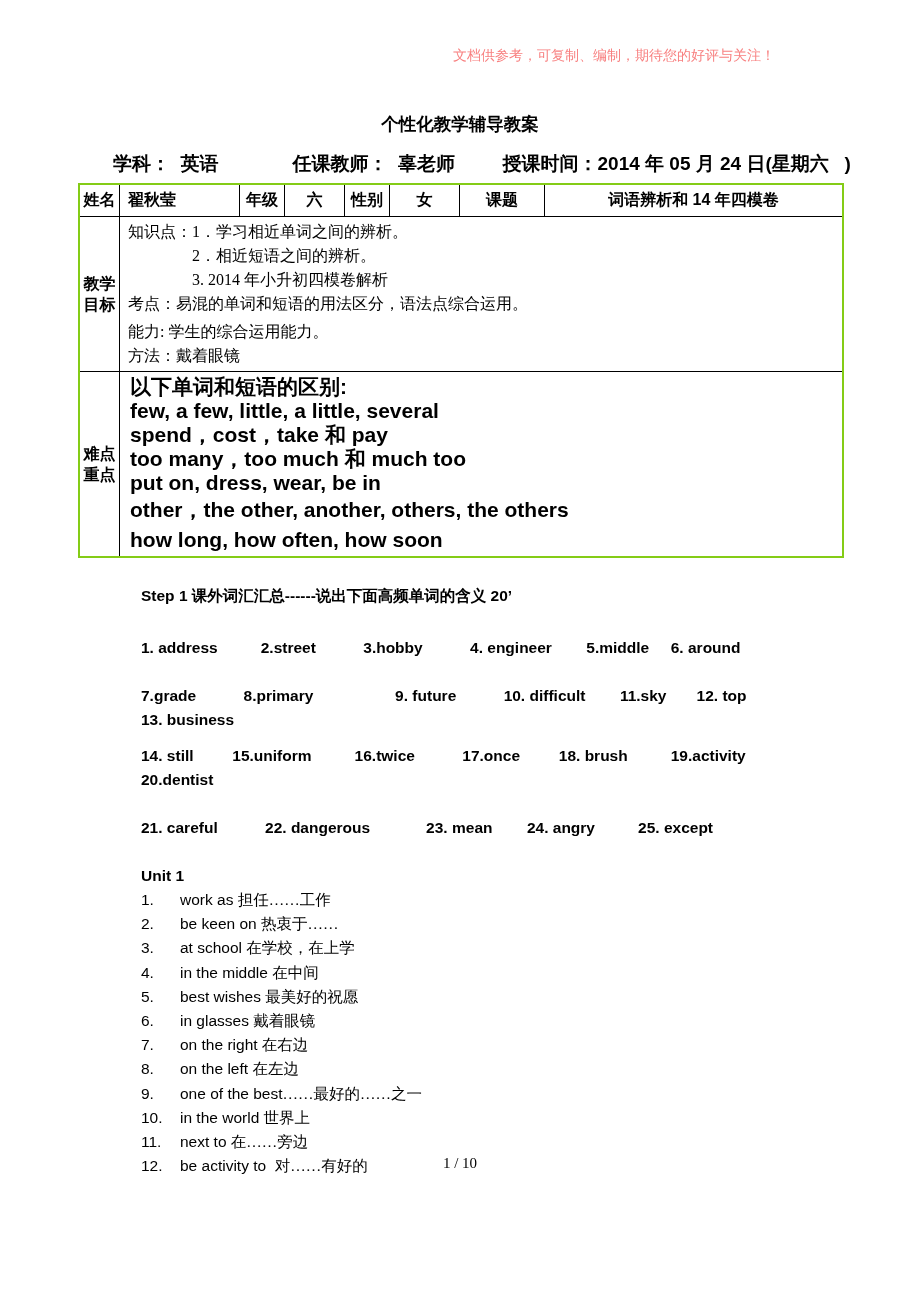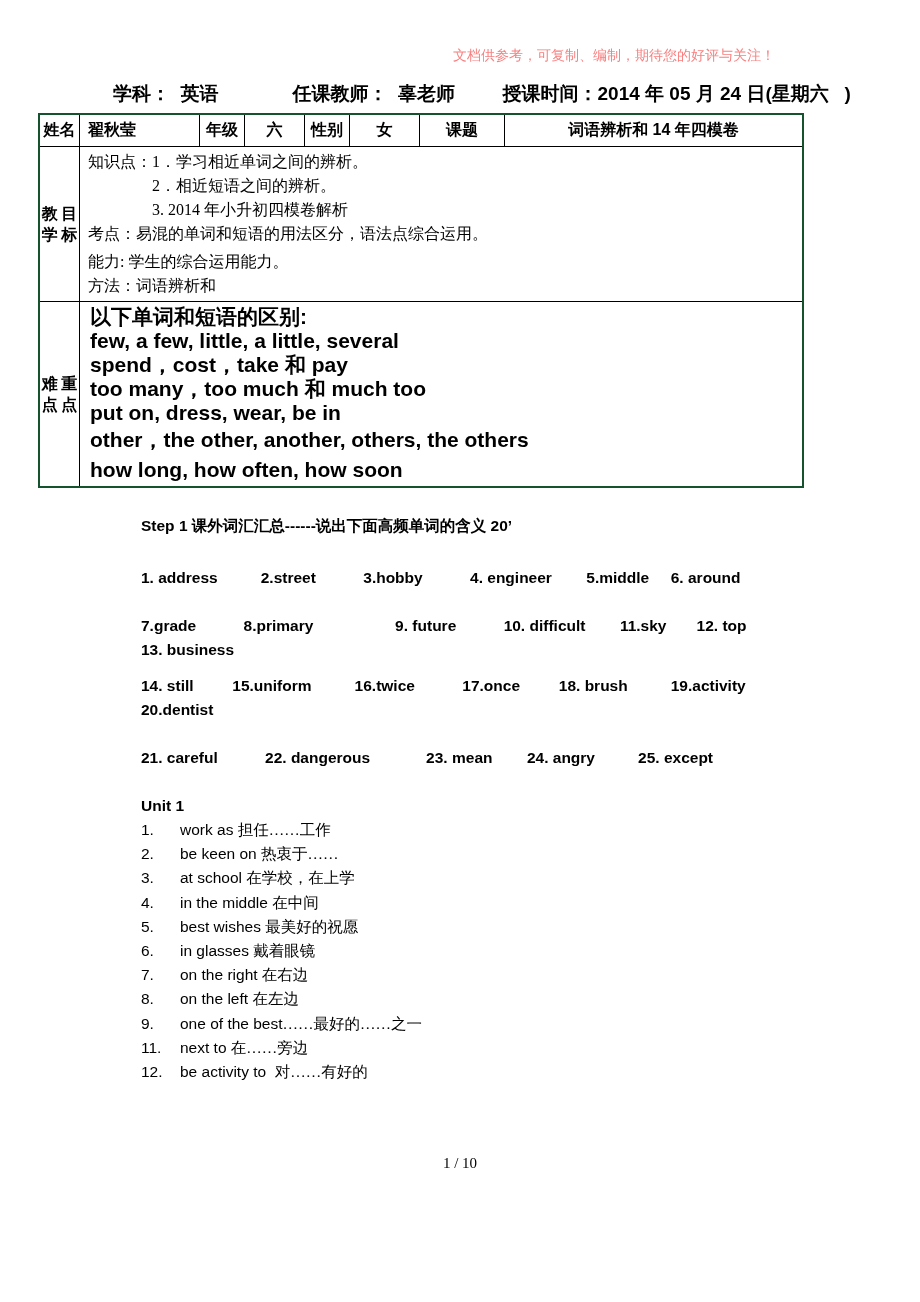--- a/index.html
+++ b/index.html
@@ -29,23 +29,23 @@
     line-height:22px;
   }
   .info-line{
     margin:18px 0 8px 113px;
     font-size:19px;
     font-weight:bold;
     line-height:22px;
     white-space:pre-wrap;
   }
   .tbl{
-    margin-left:38px;
+    margin-left:78px;
     width:762px;
-    border:2px solid #14532d;
+    border:2px solid #84cc16;
     box-sizing:content-box;
   }
   .row1{
     display:grid;
     grid-template-columns:40px 120px 45px 60px 45px 70px 85px 1fr;
     border-bottom:1px solid #000;
   }
   .row1 > div{
     border-right:1px solid #000;
     height:31px;
@@ -59,20 +59,21 @@
   .row1 > div:last-child{border-right:none;}
   .row1 .val-left{justify-content:flex-start;padding-left:8px;}
   .row2,.row3{
     display:grid;
     grid-template-columns:40px 1fr;
   }
   .row2{border-bottom:1px solid #000;}
   .row-label{
     border-right:1px solid #000;
     display:flex;
+    flex-direction:column;
     align-items:center;
     justify-content:center;
     font-weight:bold;
     font-size:16px;
     line-height:21px;
     text-align:center;
   }
   .obj-content{
     padding:3px 8px 3px 8px;
     font-family:"Liberation Serif",serif;
@@ -140,20 +141,21 @@
     font-size:15px;
   }
 </style>
 </head>
 <body>
 
 <div class="page">
 
   <div class="watermark" style="color: rgb(248, 128, 128);">文档供参考，可复制、编制，期待您的好评与关注！</div>
 
+  <div class="doc-title">个性化教学辅导教案</div>
 
   <div class="info-line">学科：  英语              任课教师：  辜老师         授课时间：2014 年 05 月 24 日(星期六   )</div>
 
   <div class="tbl">
 
     <div class="row1">
       <div>姓名</div>
       <div class="val-left">翟秋莹</div>
       <div>年级</div>
       <div>六</div>
@@ -167,21 +169,21 @@
       <div class="row-label">
         <span>教学</span>
         <span>目标</span>
       </div>
       <div class="obj-content">
           <div class="obj-line">知识点：1．学习相近单词之间的辨析。</div>
           <div class="obj-line">　　　　2．相近短语之间的辨析。</div>
           <div class="obj-line">　　　　3. 2014 年小升初四模卷解析</div>
           <div class="obj-line">考点：易混的单词和短语的用法区分，语法点综合运用。</div>
           <div class="obj-line">能力: 学生的综合运用能力。</div>
-          <div class="obj-line">方法：词语辨析和</div>
+          <div class="obj-line">方法：戴着眼镜</div>
         </div>
     </div>
 
     <div class="row3">
       <div class="row-label">
         <span>难点</span>
         <span>重点</span>
       </div>
       <div class="kp-content">
           <div class="kp-line">以下单词和短语的区别:</div>
@@ -247,20 +249,25 @@
           <span class="num">8.</span>
           <span class="en">on the left </span>
           <span class="zh">在左边</span>
         </div>
         <div class="unit-item">
           <span class="num">9.</span>
           <span class="en">one of the best</span>
           <span class="zh">……最好的……之一</span>
         </div>
         <div class="unit-item">
+          <span class="num">10.</span>
+          <span class="en">in the world </span>
+          <span class="zh">世界上</span>
+        </div>
+        <div class="unit-item">
           <span class="num">11.</span>
           <span class="en">next to </span>
           <span class="zh">在……旁边</span>
         </div>
         <div class="unit-item">
           <span class="num">12.</span>
           <span class="en">be activity to  </span>
           <span class="zh">对……有好的</span>
         </div>
       </div>

